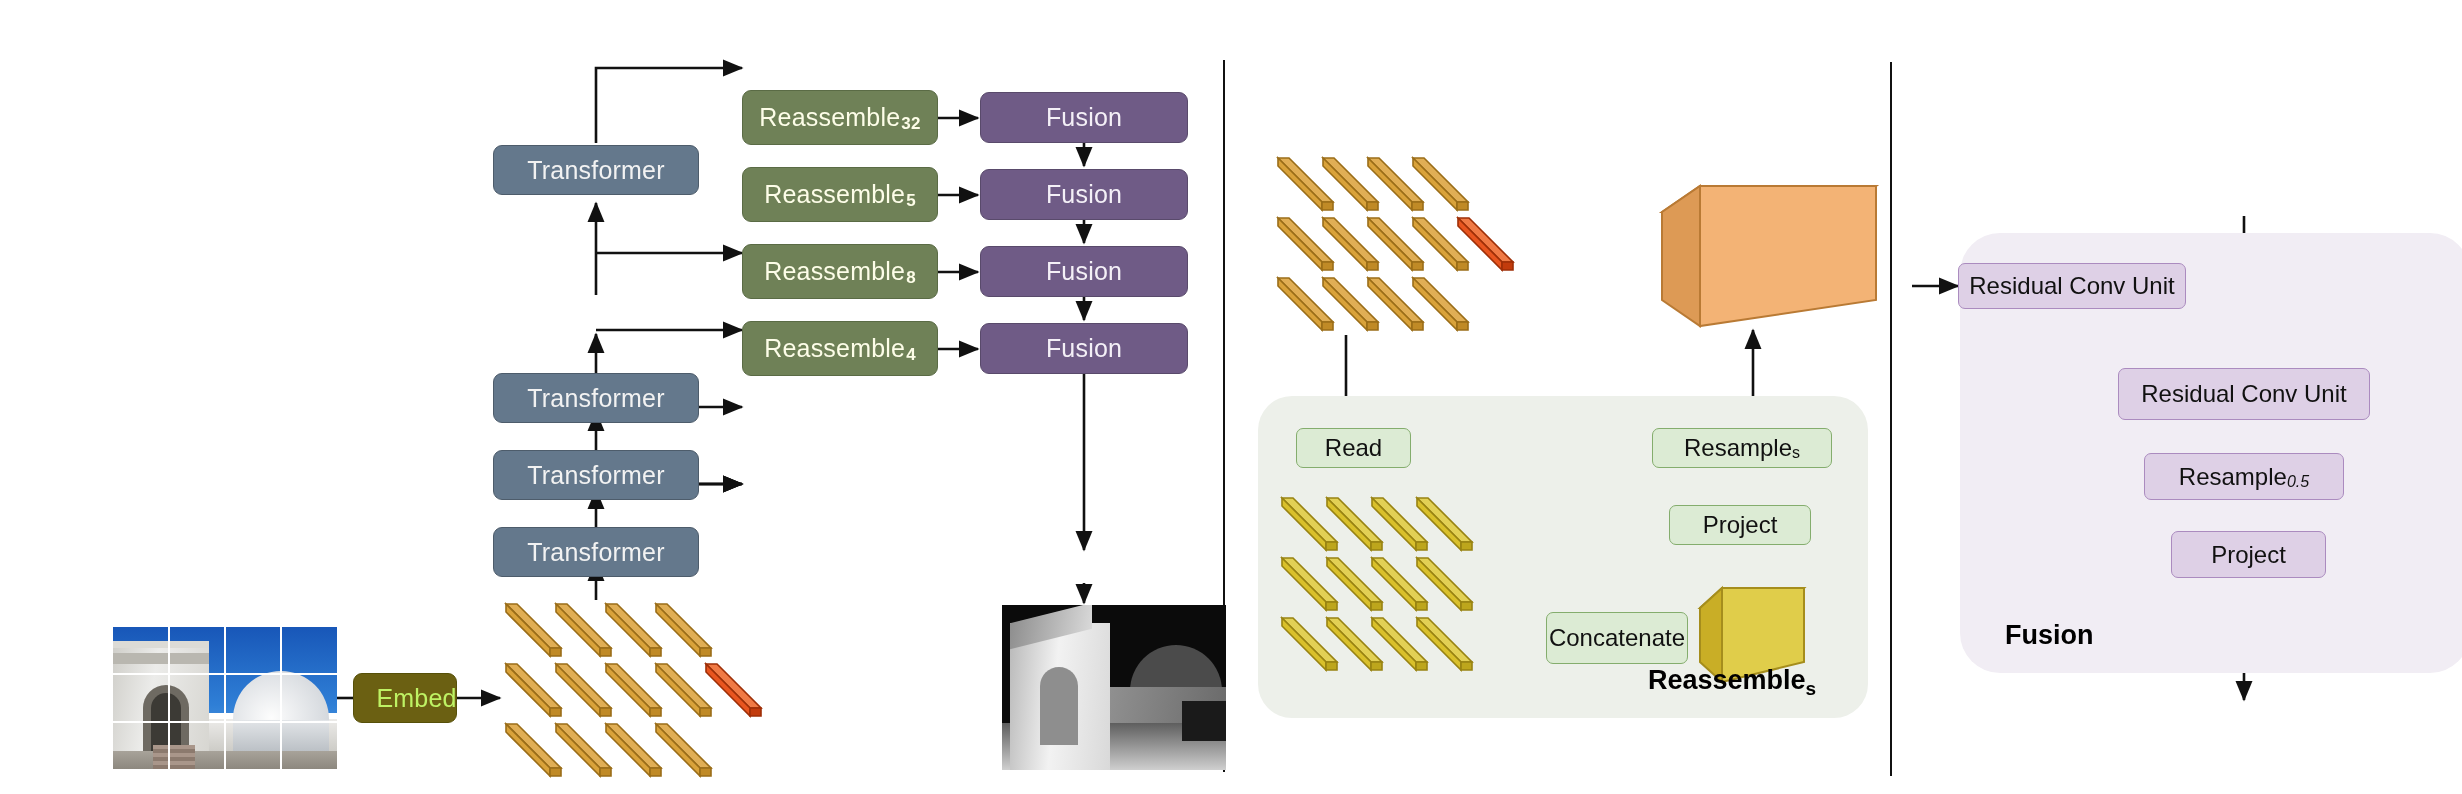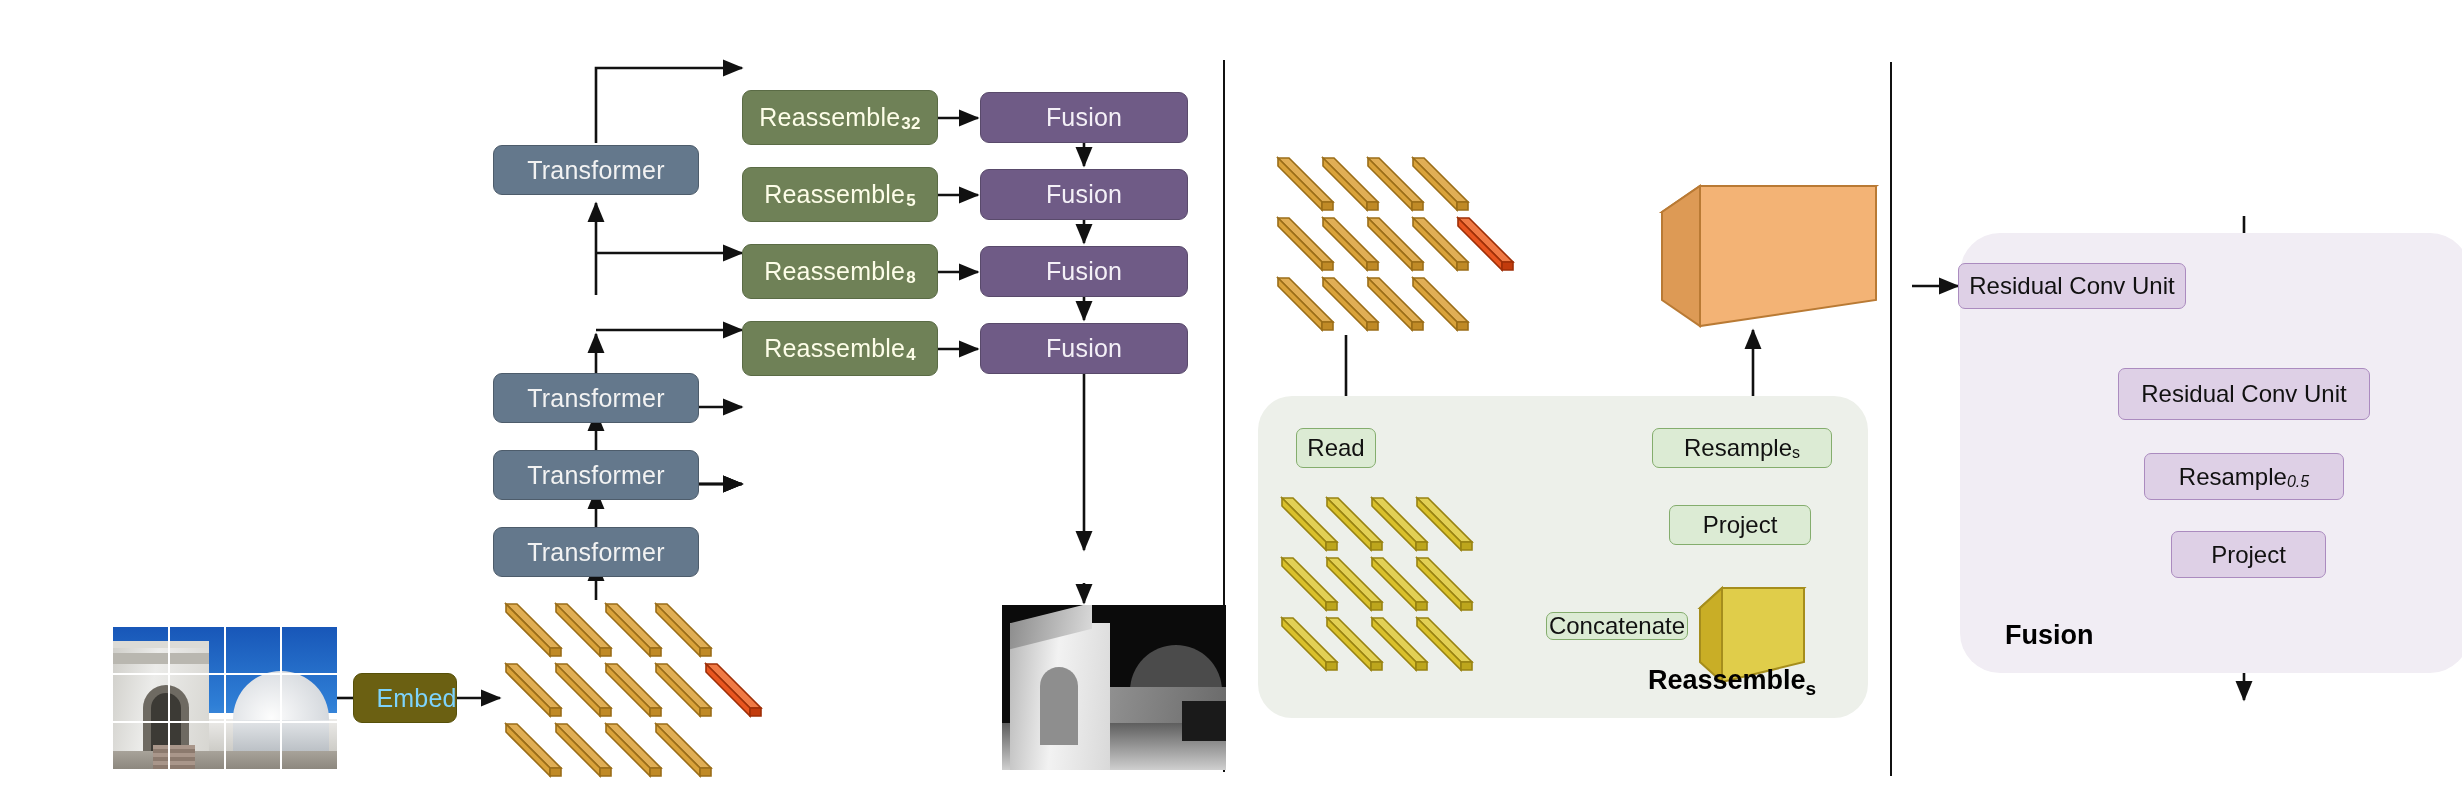--- a/index.html
+++ b/index.html
@@ -11,21 +11,21 @@
   
   .node{position:absolute;box-sizing:border-box;display:flex;align-items:center;
         justify-content:center;border-radius:9px;border:1.6px solid rgba(0,0,0,.45);
         font-size:25px;line-height:1;letter-spacing:.2px;white-space:nowrap;}
   .node .sub{font-size:17px;vertical-align:baseline;position:relative;top:6px;margin-left:1px;font-weight:bold;}
 
   .n-transformer{background:#64788c;border-color:#4d5c6b;color:#f2f2f2;}
   .n-reassemble{background:#6f8157;border-color:#5a6b45;color:#fdfde8;}
   .n-fusion{background:#6f5b86;border-color:#594a6b;color:#f4f0f7;}
   .n-head{background:#9c5330;border-color:#7d4225;color:#fdf1e8;}
-  .n-embed{background:#6b6012;border-color:#565009;color:#7dd3fc;padding-left:23px;}
+  .n-embed{background:#6b6012;border-color:#565009;color:#bef264;padding-left:23px;}
 
   
   .panel-reassemble{position:absolute;left:1258px;top:396px;width:610px;height:322px;
      background:#edf0ea;border-radius:34px;}
   .panel-fusion{position:absolute;left:1960px;top:233px;width:510px;height:440px;
      background:#f1edf4;border-radius:40px;}
   .panel-title{position:absolute;font-weight:bold;font-size:27px;color:#000;}
   .panel-title .sub{font-size:19px;position:relative;top:6px;}
 
   .n-small{position:absolute;box-sizing:border-box;display:flex;align-items:center;
@@ -378,24 +378,24 @@
       <polygon points="1662,212 1662,300 1700,326 1700,186" fill="#dd9a55" stroke="#b97a34" stroke-width="2"></polygon>
       <polygon points="1700,186 1876,186 1876,300 1700,326" fill="#f3b375" stroke="#b97a34" stroke-width="2"></polygon>
     </g>
     <g>
       <polygon points="1700,608 1722,588 1804,588 1782,608" fill="#d8c33c" stroke="#a58d1c" stroke-width="2"></polygon>
       <polygon points="1700,608 1700,662 1722,682 1722,588" fill="#c9ae26" stroke="#a58d1c" stroke-width="2"></polygon>
       <polygon points="1722,588 1804,588 1804,662 1722,682" fill="#e0cd4a" stroke="#a58d1c" stroke-width="2"></polygon>
     </g>
   </svg>
 
-  <div class="n-small" style="left:1296px;top:428px;width:80px;height:40px;">
+  <div class="n-small" style="left:1296px;top:428px;width:115px;height:40px;">
     <span>Read</span>
   </div>
-  <div class="n-small" style="left:1546px;top:612px;width:142px;height:28px;">
+  <div class="n-small" style="left:1546px;top:612px;width:142px;height:52px;">
     <span>Concatenate</span>
   </div>
   <div class="n-small" style="left:1669px;top:505px;width:142px;height:40px;">
     <span>Project</span>
   </div>
   <div class="n-small" style="left:1652px;top:428px;width:180px;height:40px;">
     <span>Resample</span>
       <span class="sub">s</span>
   </div>
 

